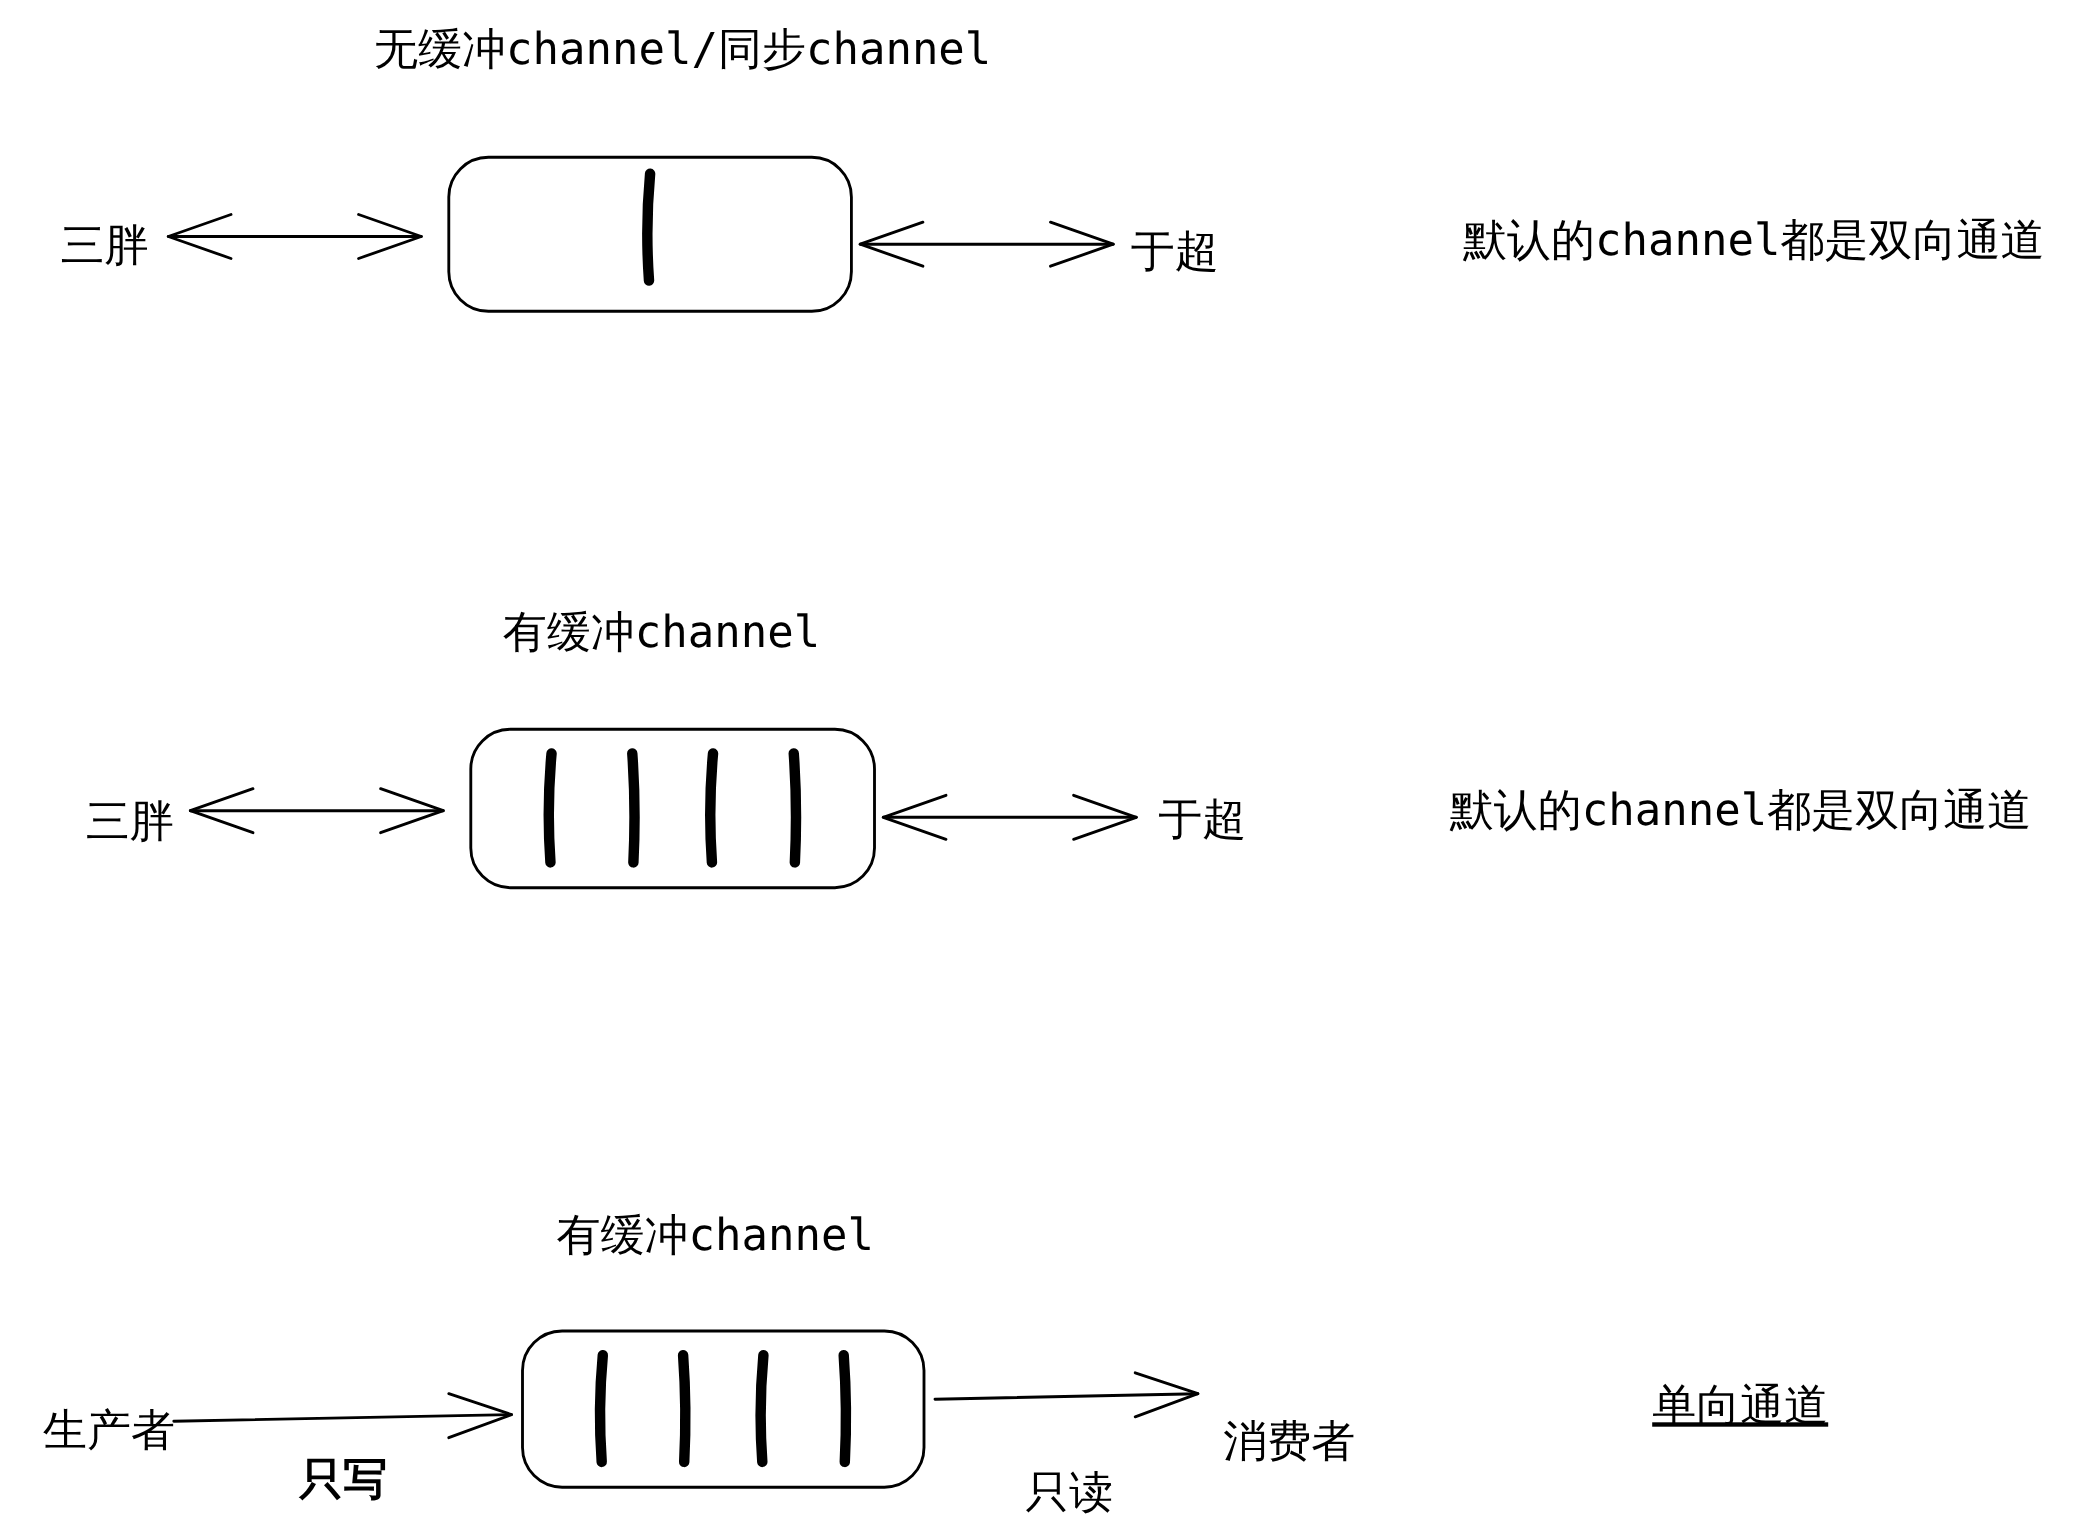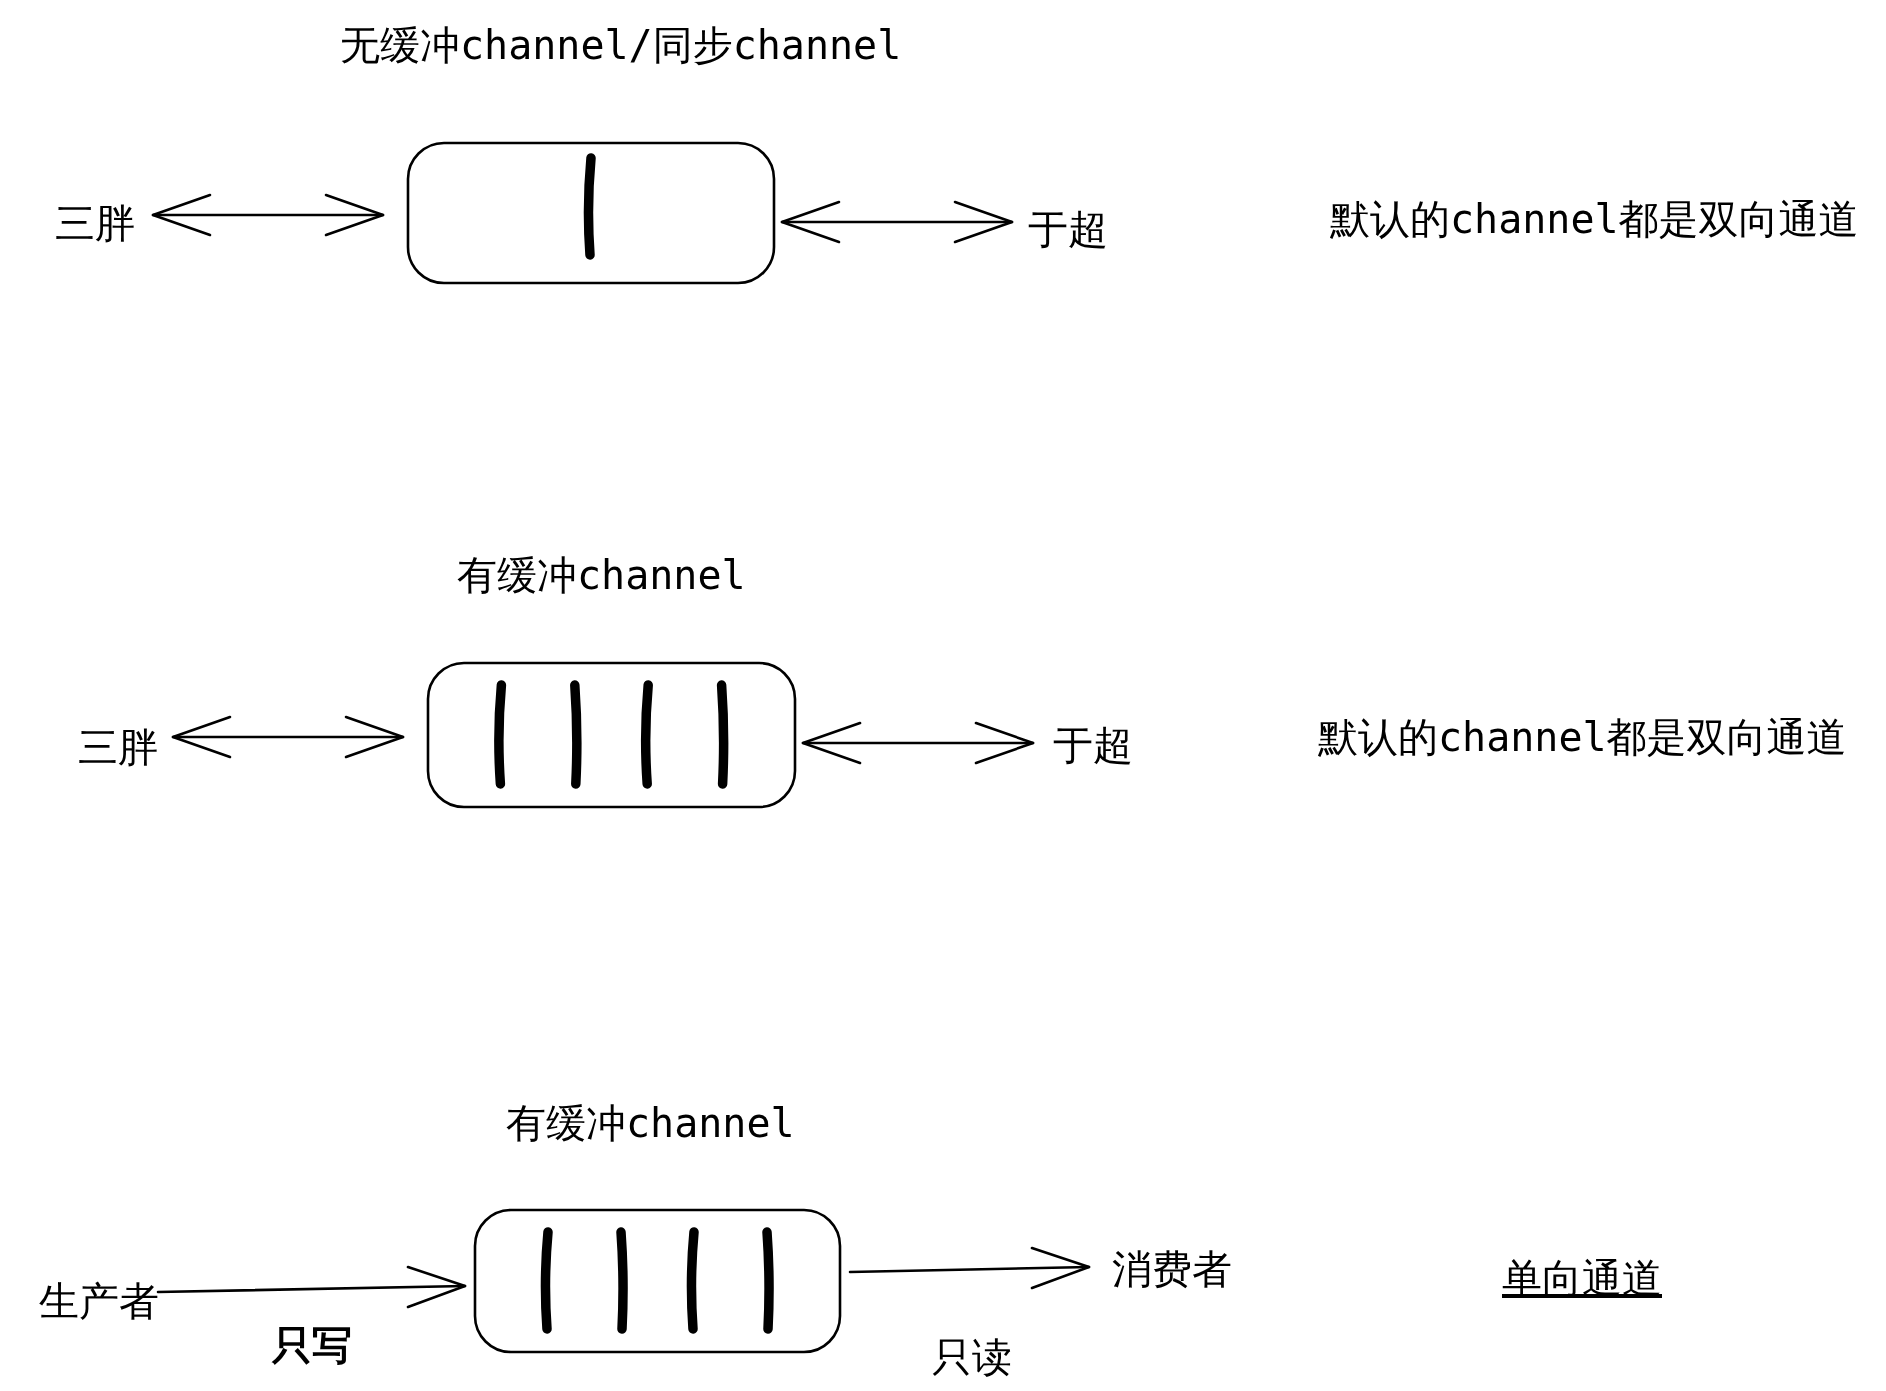--- a/index.html
+++ b/index.html
@@ -120,17 +120,17 @@
       </g>
   </svg>
 
   <svg class="abs stroke-art" style="left:848px; top:1240px;" width="246" height="56" viewBox="0 0 246 56">
     <line x1="2" y1="32" x2="241" y2="27"></line>
     <polyline points="184,8 241,27 184,48"></polyline>
   </svg>
 
   <div class="txt" style="left:932px; top:1334px;">只读</div>
 
-  <div class="txt" style="left:1112px; top:1246px;">消费者</div>
+  <div class="txt" style="left:1112px; top:1288px;">消费者</div>
 
   <div class="txt" style="left:1502px; top:1255px;text-decoration:underline;">单向通道</div>
 
 </div>
 
 </body></html>

